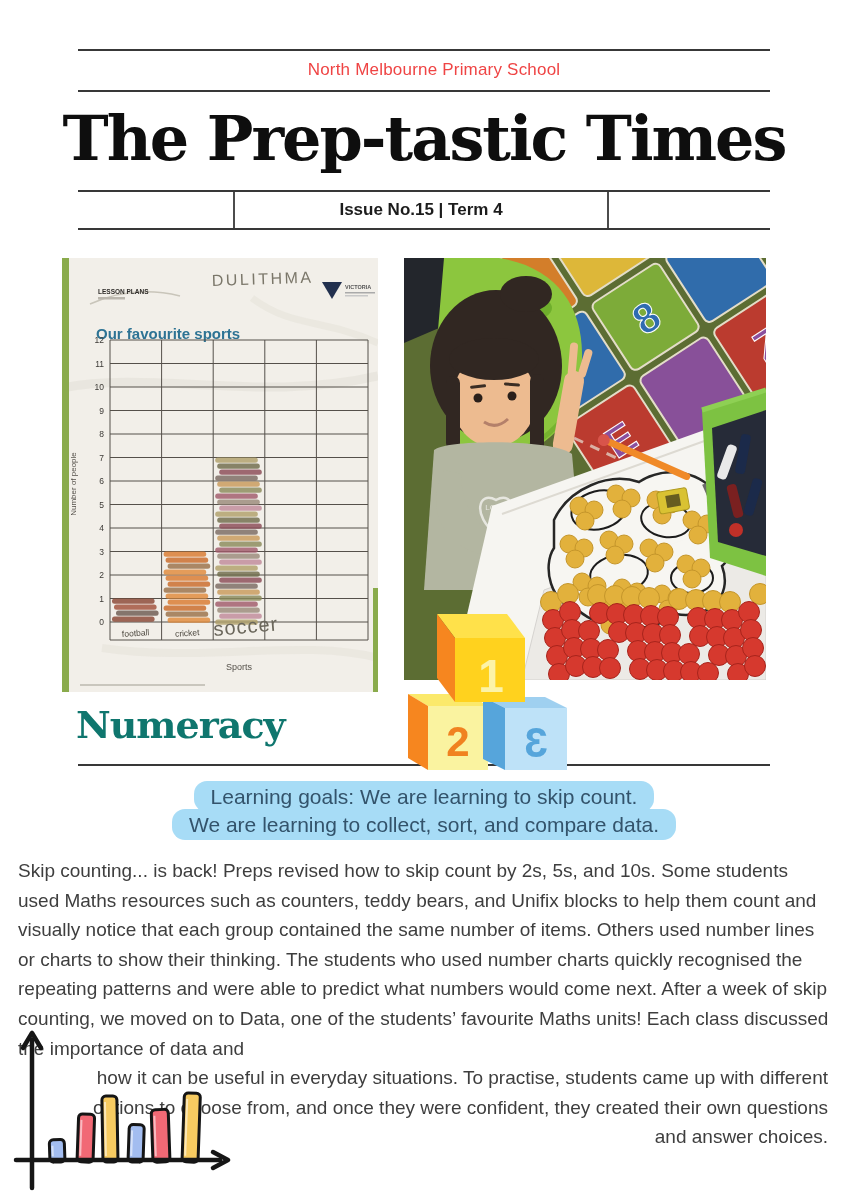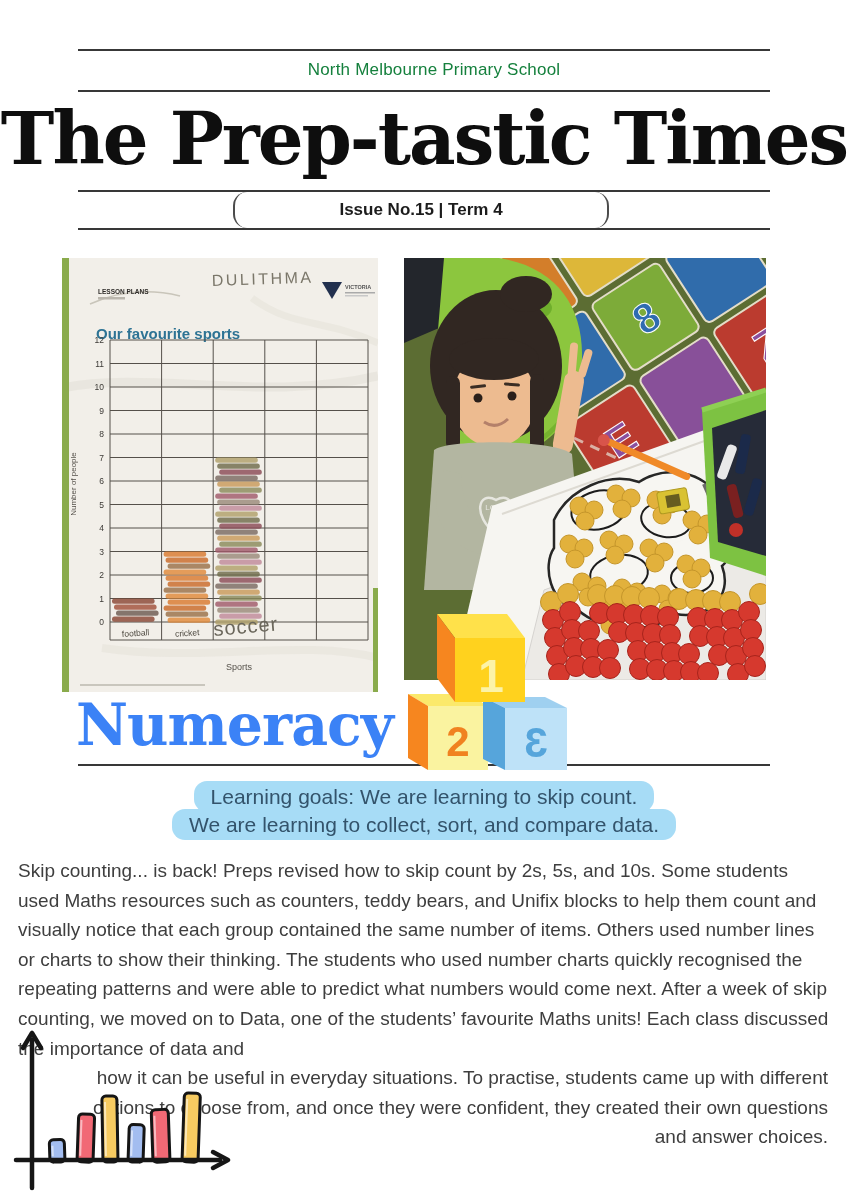--- a/index.html
+++ b/index.html
@@ -1,34 +1,34 @@
 <!DOCTYPE html>
 <html><head>
 <meta charset="utf-8">
 <style>
   html,body{margin:0;padding:0;background:#e9e9e9;}
   #page{position:relative;width:848px;height:1200px;margin:0 auto;background:#ffffff;
         overflow:hidden;font-family:"Liberation Sans",sans-serif;}
   .hrule{position:absolute;left:78px;width:692px;height:2px;background:#383838;}
   .school-name{position:absolute;top:60px;left:0;right:0;text-align:center;
-        font-size:17px;color:#15803d;letter-spacing:.2px;padding-left:20px;}
+        font-size:17px;color:#ef4444;letter-spacing:.2px;padding-left:20px;}
   .masthead{position:absolute;top:94px;left:0;right:0;text-align:center;
-        font-family:"DejaVu Serif",serif;font-weight:700;font-size:72px;
+        font-family:"DejaVu Serif",serif;font-weight:700;font-size:62px;
         letter-spacing:-2px;color:#0e0e0e;line-height:90px;white-space:nowrap;}
   .issue-bar{position:absolute;left:78px;top:190px;width:692px;height:40px;
         border-top:2px solid #383838;border-bottom:2px solid #383838;box-sizing:border-box;}
   .issue-cell{position:absolute;left:155px;width:372px;top:0;bottom:0;
         border-left:2px solid #4c4c4c;border-right:2px solid #4c4c4c;
         display:flex;align-items:center;justify-content:center;
-        font-weight:700;font-size:17px;color:#1c1c1c;border-radius:14px;}
+        font-weight:700;font-size:17px;color:#1c1c1c;}
   .photo{position:absolute;display:block;}
   #photo-worksheet{left:62px;top:258px;}
   #photo-classroom{left:404px;top:258px;}
   .numeracy{position:absolute;left:76px;top:690px;font-family:"DejaVu Serif",serif;
-        font-weight:700;font-size:57px;letter-spacing:-1px;color:#3b82f6;line-height:70px;}
+        font-weight:700;font-size:38px;letter-spacing:-1px;color:#0f766e;line-height:70px;}
   #rule-numeracy{top:764px;}
   #blocks{position:absolute;left:398px;top:604px;z-index:5;}
   .goals{position:absolute;left:0;right:0;top:781px;display:flex;flex-direction:column;
         align-items:center;z-index:2;}
   .goal-line{background:#a7dcf6;color:#33536b;font-size:21px;line-height:27px;
         padding:2px 17px;border-radius:13px;}
   .goal-line + .goal-line{margin-top:-3px;text-align:center;}
   .body-text{position:absolute;font-size:19px;line-height:29.6px;color:#3e3e3e;}
   #body-part1{left:18px;right:16px;top:856px;text-align:left;}
   #body-part2{left:85px;right:20px;top:1063px;text-align:right;}

